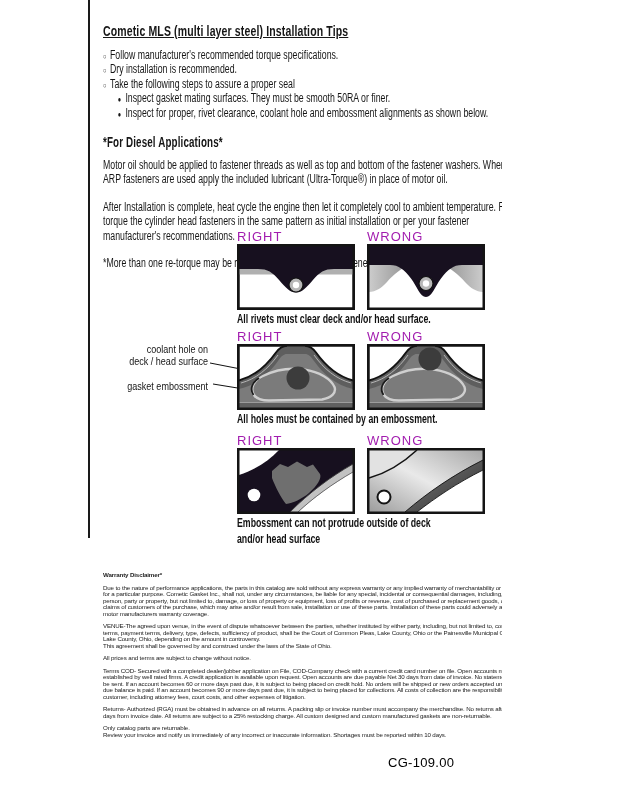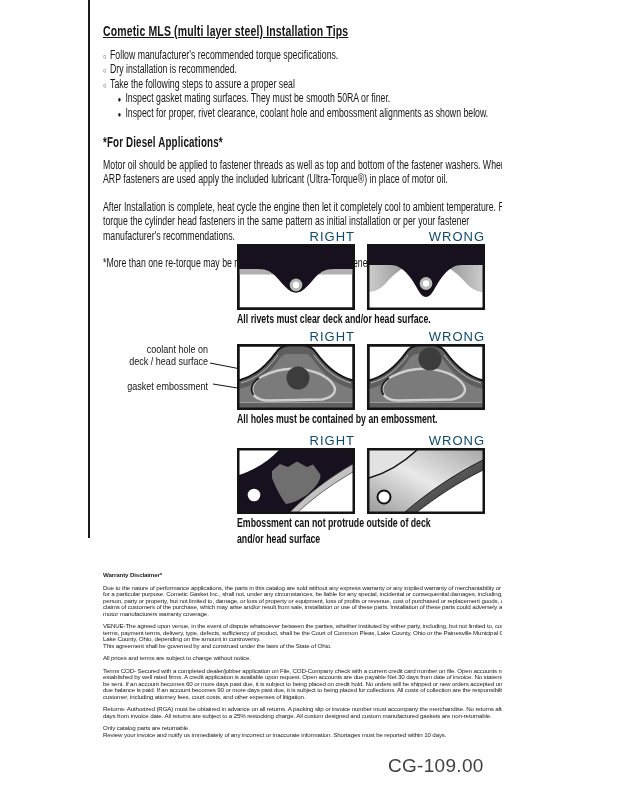--- a/index.html
+++ b/index.html
@@ -32,22 +32,22 @@
     content:"●";position:absolute;left:-11px;top:2px;font-size:8px;color:#161616;
   }
   .h2{font-size:14px;font-weight:bold;margin:15px 0 8px 0;letter-spacing:.2px;}
   .para{margin:0 0 13px 0;}
 
   
   .figrow{position:absolute;left:237px;width:248px;}
   .figrow1{top:230px;} .figrow2{top:330px;} .figrow3{top:434px;}
   .wl{display:flex;width:248px;gap:12px;}
   .wl span{
-    flex:0 0 118px;text-align:right;font-size:13px;letter-spacing:1px;
-    color:#0c4a6e;line-height:14px;
+    flex:0 0 118px;text-align:left;font-size:13px;letter-spacing:1px;
+    color:#a21caf;line-height:14px;
   }
   .panels{display:flex;gap:12px;}
   .panels svg{display:block;}
   .figcap{
     margin-top:3px;font-size:12px;font-weight:bold;color:#111;line-height:13px;
     transform:scaleX(0.73);transform-origin:0 0;white-space:nowrap;
   }
 
   
   .annos{
@@ -61,21 +61,21 @@
   
   .warranty{
     position:absolute;left:103px;top:572px;width:420px;
     font-size:6.2px;line-height:6.5px;letter-spacing:-0.15px;color:#222;
   }
   .warranty .whead{font-weight:bold;margin:0 0 6px 0;}
   .warranty .wp{margin:0 0 6px 0;}
   .warranty .wp-tight{margin:0;}
 
   .footer-code{
-    position:absolute;left:388px;top:755px;font-size:19px;color:#404040;letter-spacing:.3px;
+    position:absolute;left:388px;top:755px;font-size:13px;color:#000000;letter-spacing:.3px;
   }
 </style>
 </head>
 <body>
 
 <div class="page">
 
   <div class="vrule"></div>
 
   <div class="content">

